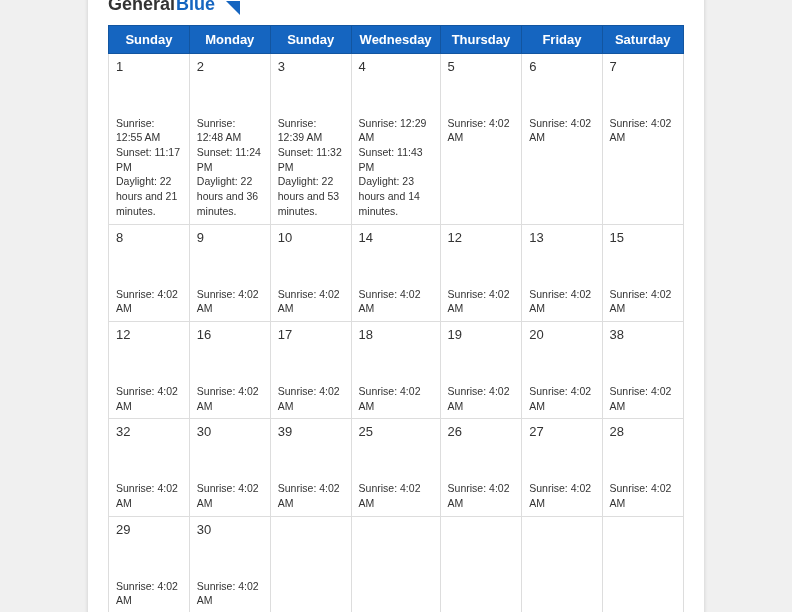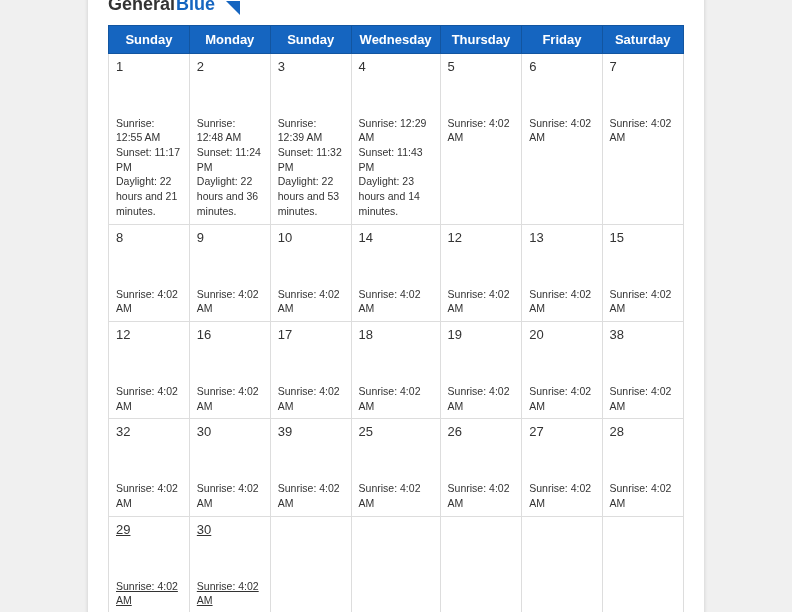--- a/index.html
+++ b/index.html
@@ -76,21 +76,20 @@
       font-size: 10.5px;
       color: #333;
       line-height: 1.4;
       margin-top: 42px;
     }
     .empty-cell {
       background: #f9f9f9;
     }
     tr:last-child td {
       height: 70px;
-      text-decoration: underline;
     }
   </style>
 </head>
 <body>
 
 <div class="calendar-container">
   <div class="header-row">
     <div class="logo">
     <div style="line-height:1.15;">
       <div style="font-size:18px;font-weight:bold;color:#333;display:inline;">General</div><div style="font-size:18px;font-weight:bold;color:#1565c0;display:inline;margin-left:1px;">Blue</div>

